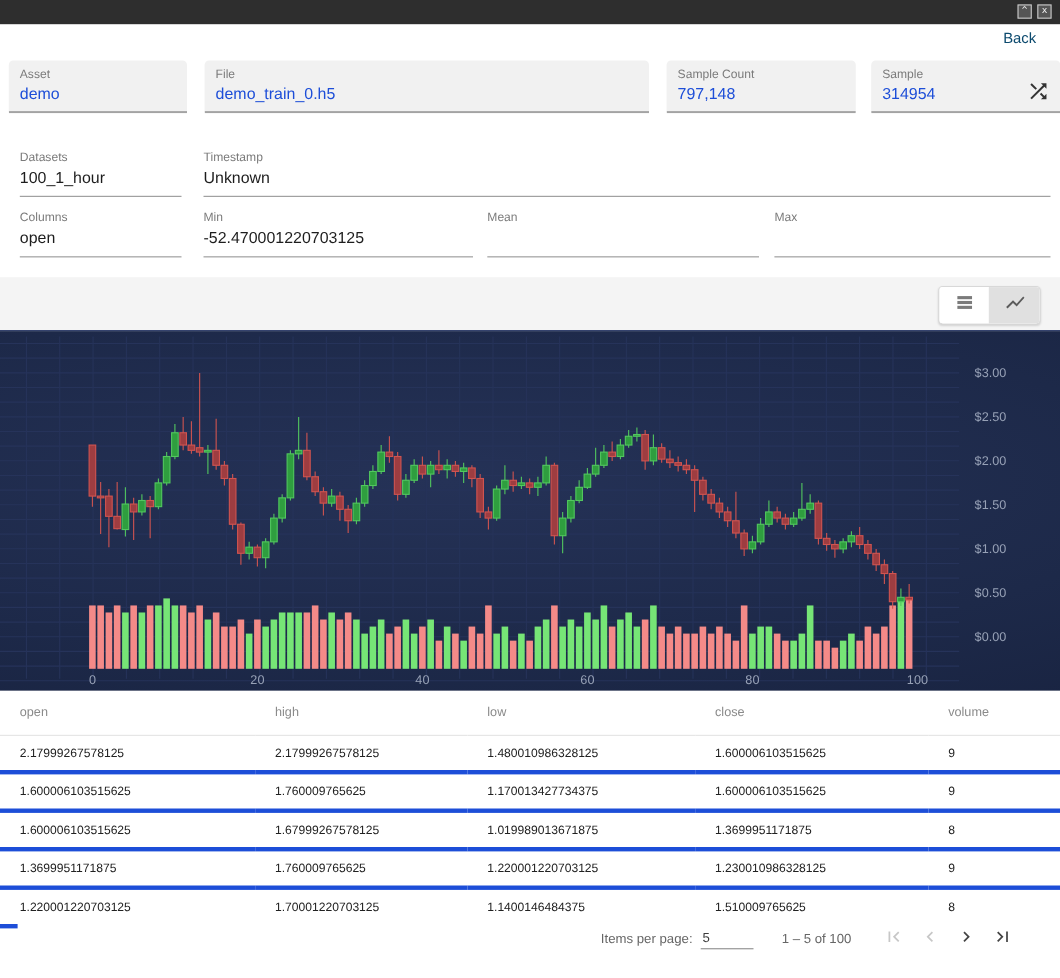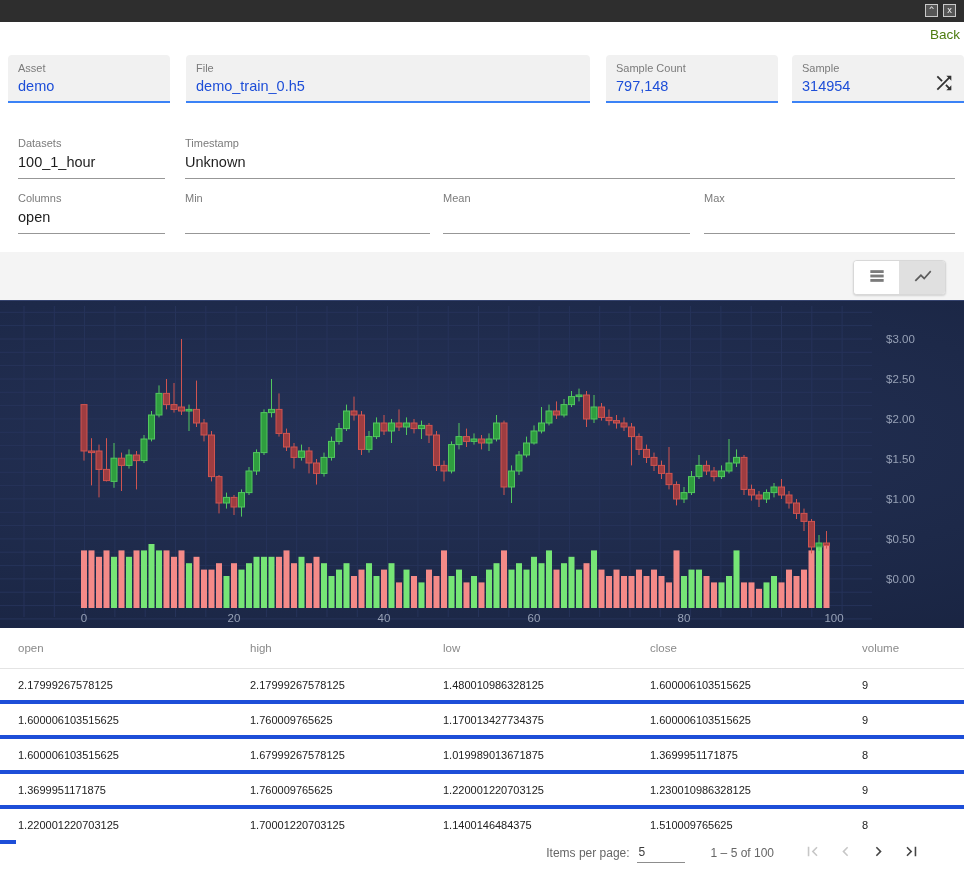--- a/index.html
+++ b/index.html
@@ -11,26 +11,26 @@
   
   .titlebar { position:absolute; top:0; left:0; width:964px; height:22px; background:#2e2e2e; }
   .win-btn {
     position:absolute; top:4px; width:13px; height:13px; box-sizing:border-box;
     background:#555; border:1px solid #c9c9c9; color:#f0f0f0;
     font-size:8.5px; line-height:10px; text-align:center; cursor:pointer;
     font-family:"DejaVu Sans Mono", monospace;
   }
   .win-btn.restore { right:26px; }
   .win-btn.close { right:8px; }
-  .back-btn { position:absolute; top:27px; right:4px; font-size:13.5px; color:#4d7c0f; cursor:pointer; }
+  .back-btn { position:absolute; top:27px; right:22px; font-size:13.5px; color:#0c4a6e; cursor:pointer; }
 
   
   .ffield {
     position:absolute; top:55px; height:48px; box-sizing:border-box;
-    background:#f1f1f1; border-bottom:2px solid #3b82f6; border-radius:4px 4px 0 0;
+    background:#f1f1f1; border-bottom:2px solid #a3a3a3; border-radius:4px 4px 0 0;
   }
   .ffield .lbl { position:absolute; top:7px; left:10px; font-size:11px; color:#7b7b7b; }
   .ffield .val { position:absolute; bottom:7px; left:10px; font-size:14.5px; color:#1d4ed8;text-align:right; }
   .shuffle-btn { position:absolute; right:9px; bottom:7px; width:22px; height:22px; cursor:pointer; }
   .shuffle-btn svg { width:22px; height:22px; fill:#333; }
 
   
   .ufield { position:absolute; box-sizing:border-box; height:43px; border-bottom:1px solid #979797; }
   .ufield .lbl { font-size:11px; color:#7b7b7b; padding-top:1px; }
   .ufield .val { font-size:14.5px; color:#1d1d1d; margin-top:5px; white-space:nowrap; }
@@ -120,20 +120,21 @@
   <div class="lbl">Timestamp</div>
   <div class="val">Unknown</div>
 </div>
 
 <div class="ufield sec3" style="left:18px; width:147px;">
   <div class="lbl">Columns</div>
   <div class="val">open</div>
 </div>
 <div class="ufield sec3" style="left:185px; width:245px;">
   <div class="lbl">Min</div>
+  <div class="val">-52.470001220703125</div>
 </div>
 <div class="ufield sec3" style="left:443px; width:247px;">
   <div class="lbl">Mean</div>
 </div>
 <div class="ufield sec3" style="left:704px; width:251px;">
   <div class="lbl">Max</div>
 </div>
 
 <div class="toolbar-strip">
   <div class="toggle-group">

